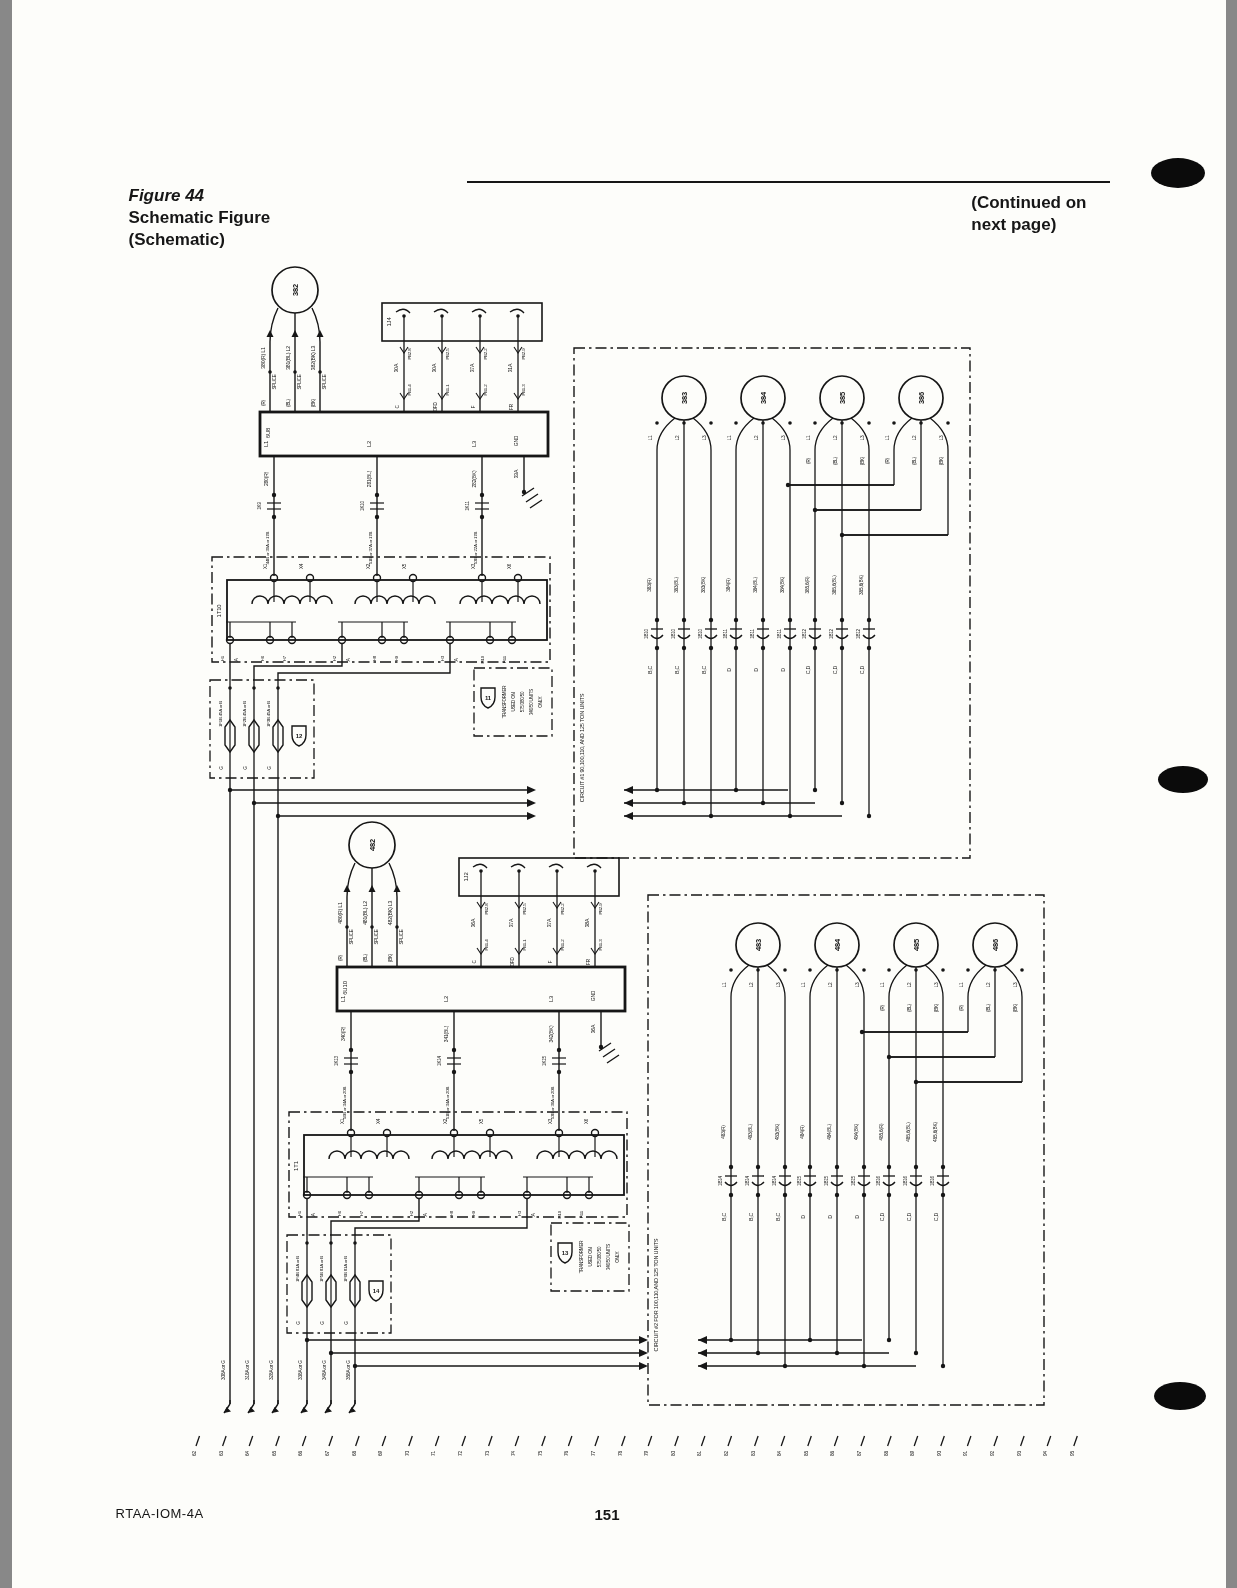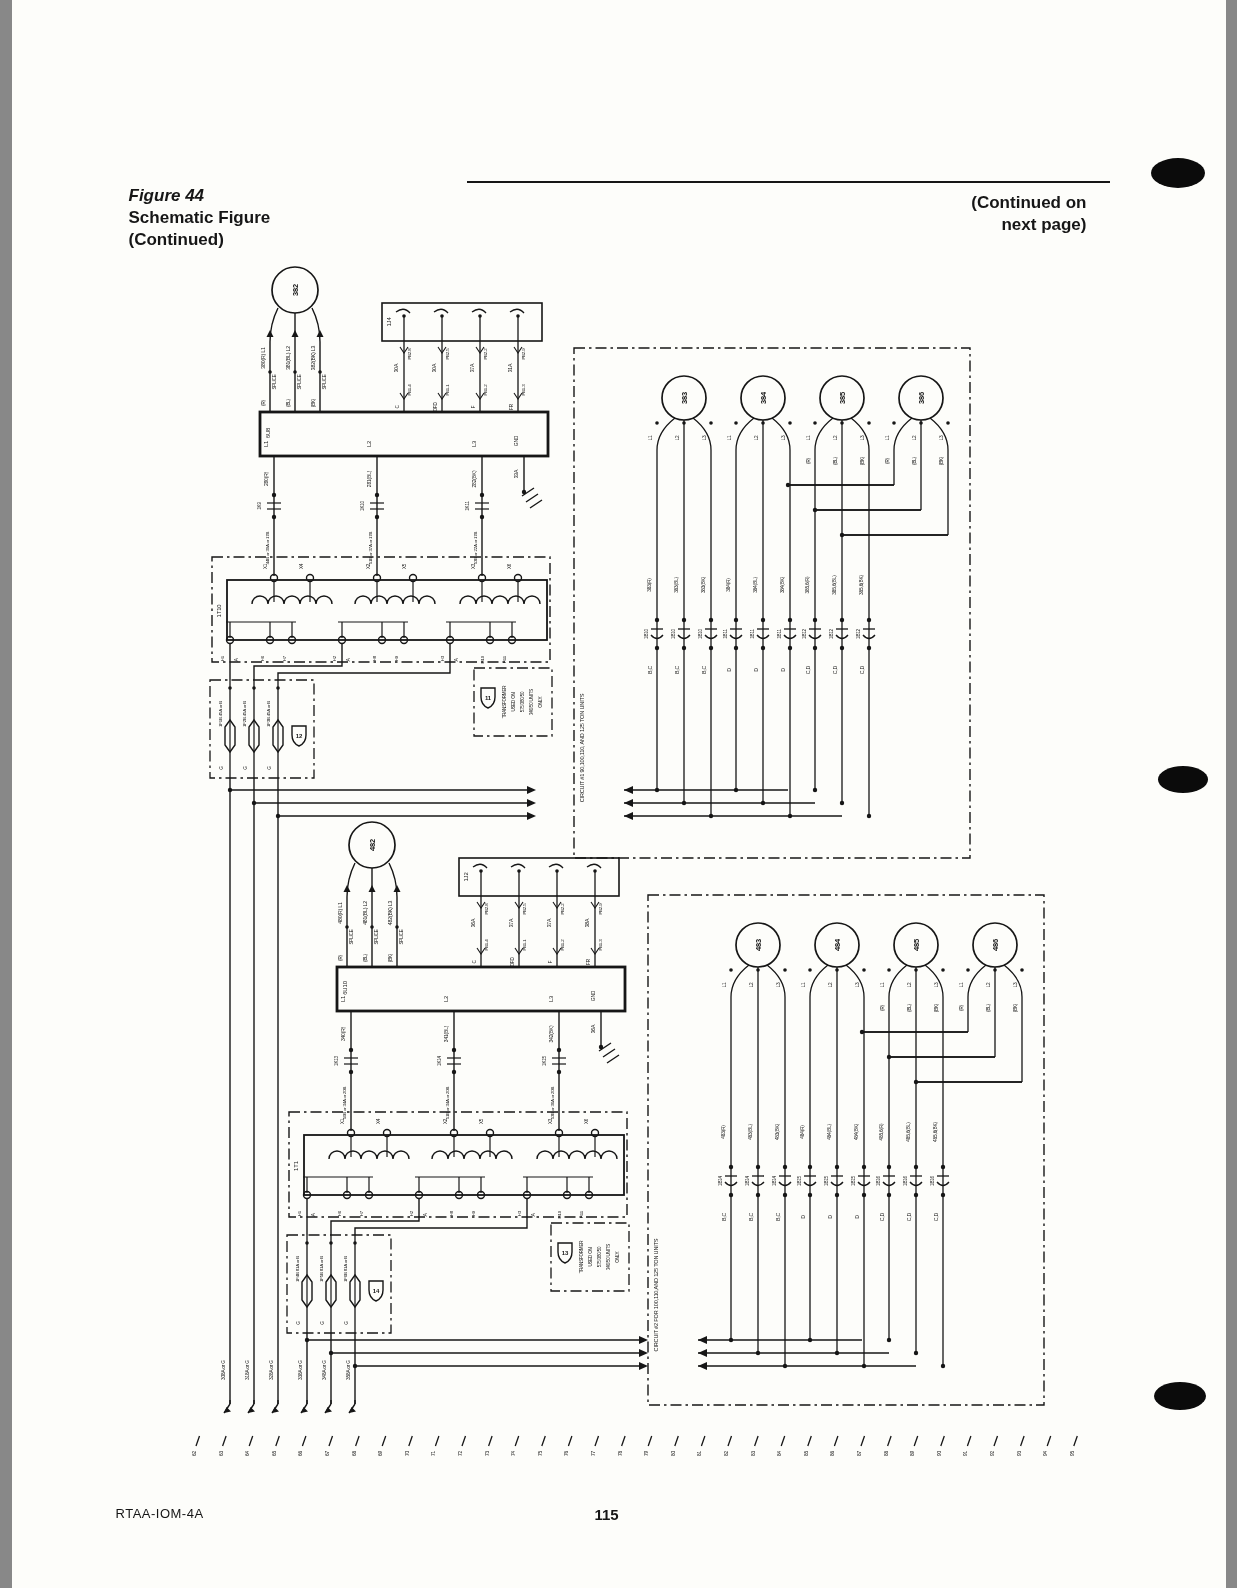--- a/index.html
+++ b/index.html
@@ -1,38 +1,38 @@
 <!DOCTYPE html>
 <html><head>
 <meta charset="utf-8">
 <style>
   html,body{margin:0;padding:0;background:#888;}
   .page{position:relative;width:1214px;height:1588px;background:#fdfdfa;margin:0 auto;
         font-family:"Liberation Sans",sans-serif;color:#161616;overflow:hidden;}
   .hdr-left{position:absolute;left:117px;top:185px;font-size:17px;font-weight:bold;line-height:22px;}
   .hdr-left .fig{font-style:italic;}
-  .hdr-right{position:absolute;right:139px;top:192px;font-size:17px;font-weight:bold;text-align:right;line-height:22px;}
+  .hdr-right{position:absolute;right:139px;top:192px;font-size:17px;font-weight:bold;text-align:left;line-height:22px;}
   .top-rule{position:absolute;left:455px;top:181px;width:643px;border-top:2.5px solid #161616;}
   .binder-hole{position:absolute;background:#0b0b0b;border-radius:50%;}
   .ftr-code{position:absolute;left:104px;top:1506px;font-size:13px;letter-spacing:.5px;}
   .ftr-page{position:absolute;left:583px;top:1506px;font-size:15px;font-weight:bold;}
   svg{position:absolute;left:0;top:0;}
   svg text{font-family:"Liberation Sans","DejaVu Sans",sans-serif;letter-spacing:-.2px;fill:#161616;}
 </style>
 </head>
 <body>
 
 <div class="page" style="background: rgb(253, 253, 250);">
 
   <div class="top-rule"></div>
 
   <div class="hdr-left">
     <div class="fig">Figure 44</div>
     <div>Schematic Figure</div>
-    <div>(Continued)</div>
+    <div>(Schematic)</div>
   </div>
 
   <div class="hdr-right">
     <div>(Continued on</div>
     <div>next page)</div>
   </div>
 
   <div class="binder-hole" style="left:1139px;top:158px;width:54px;height:30px;"></div>
   <div class="binder-hole" style="left:1146px;top:766px;width:50px;height:27px;"></div>
   <div class="binder-hole" style="left:1142px;top:1382px;width:52px;height:28px;"></div>
@@ -864,14 +864,14 @@
       <text x="982" y="1451" font-size="4.8" text-anchor="end" transform="rotate(-90 982 1451)">92</text>
       <line x1="1012.1" y1="1436" x2="1008.6" y2="1446" stroke="#161616" stroke-width="1.3"></line>
       <text x="1008.6" y="1451" font-size="4.8" text-anchor="end" transform="rotate(-90 1008.6 1451)">93</text>
       <line x1="1038.7" y1="1436" x2="1035.2" y2="1446" stroke="#161616" stroke-width="1.3"></line>
       <text x="1035.2" y="1451" font-size="4.8" text-anchor="end" transform="rotate(-90 1035.2 1451)">94</text>
       <line x1="1065.3000000000002" y1="1436" x2="1061.8000000000002" y2="1446" stroke="#161616" stroke-width="1.3"></line>
       <text x="1061.8000000000002" y="1451" font-size="4.8" text-anchor="end" transform="rotate(-90 1061.8000000000002 1451)">95</text>
     </svg>
 
   <div class="ftr-code">RTAA-IOM-4A</div>
-  <div class="ftr-page">115</div>
+  <div class="ftr-page">151</div>
 </div>
 
 </body></html>

